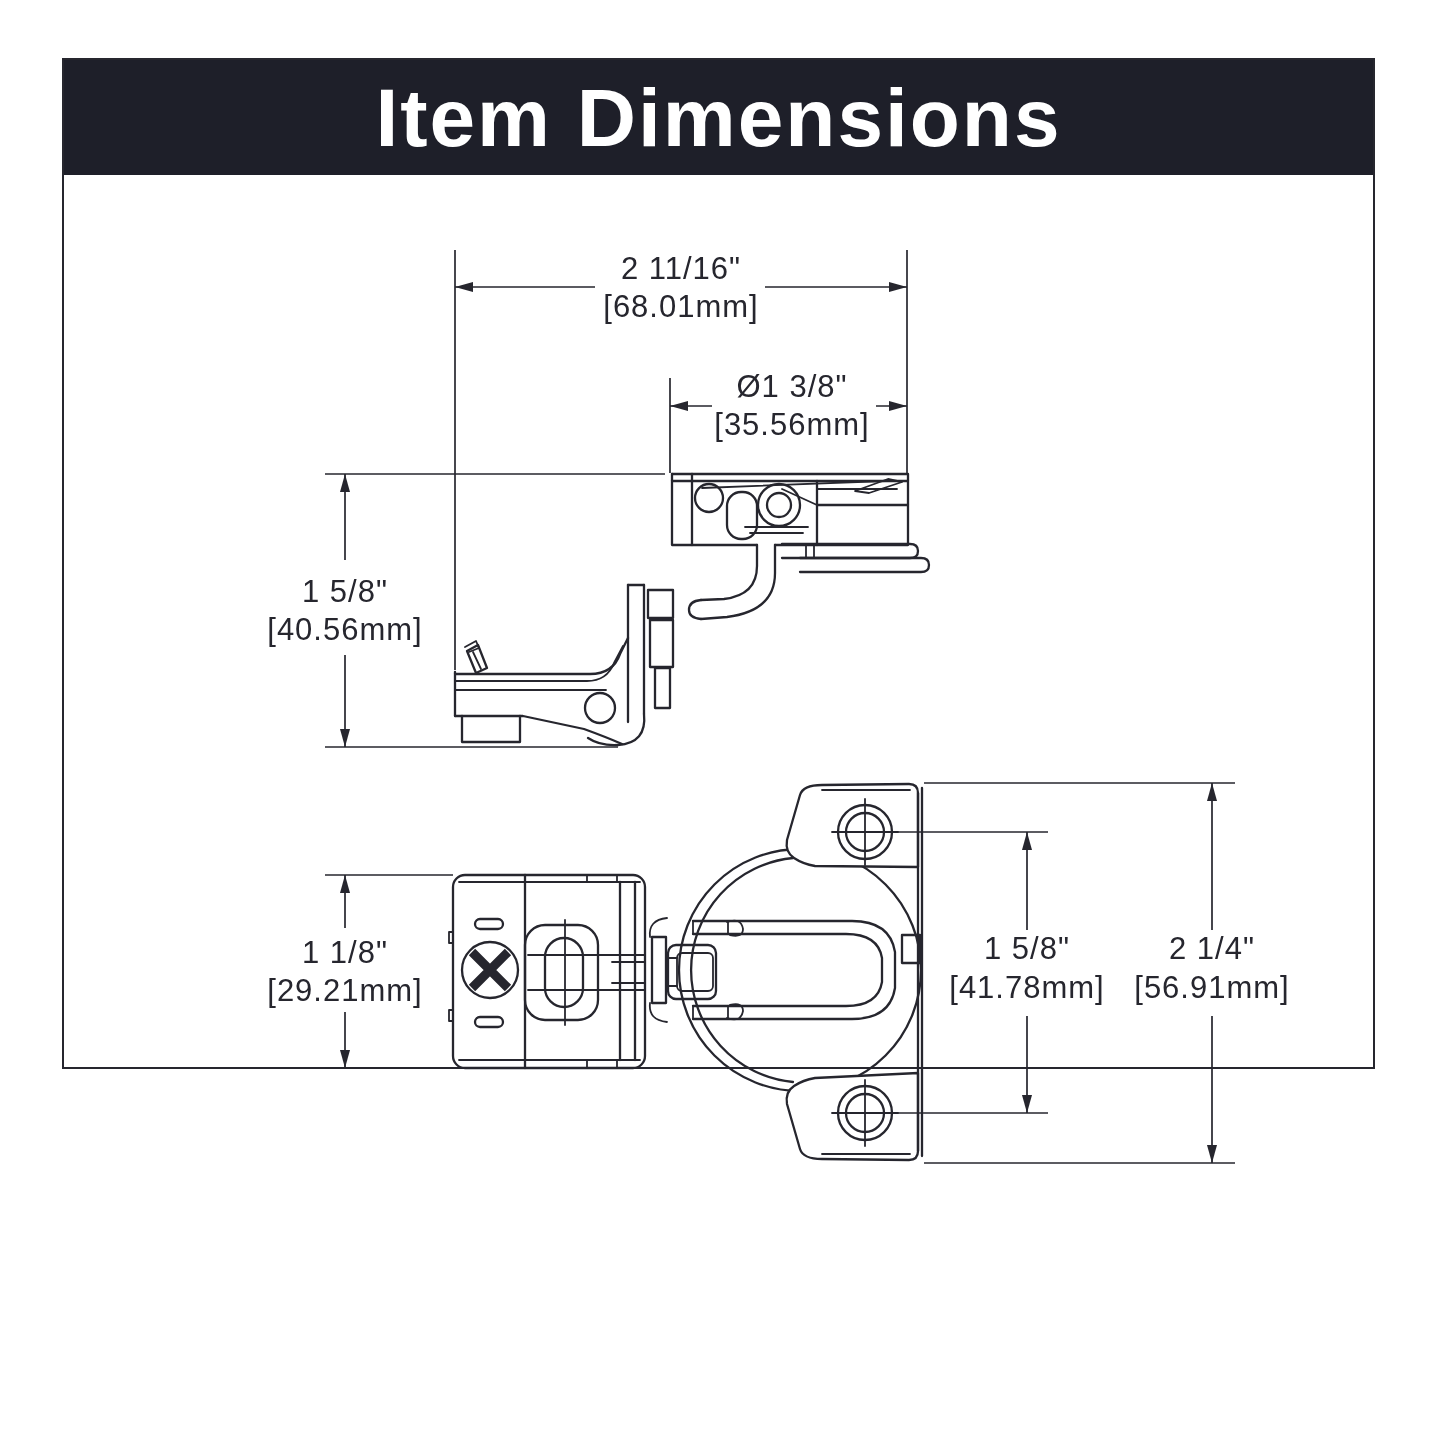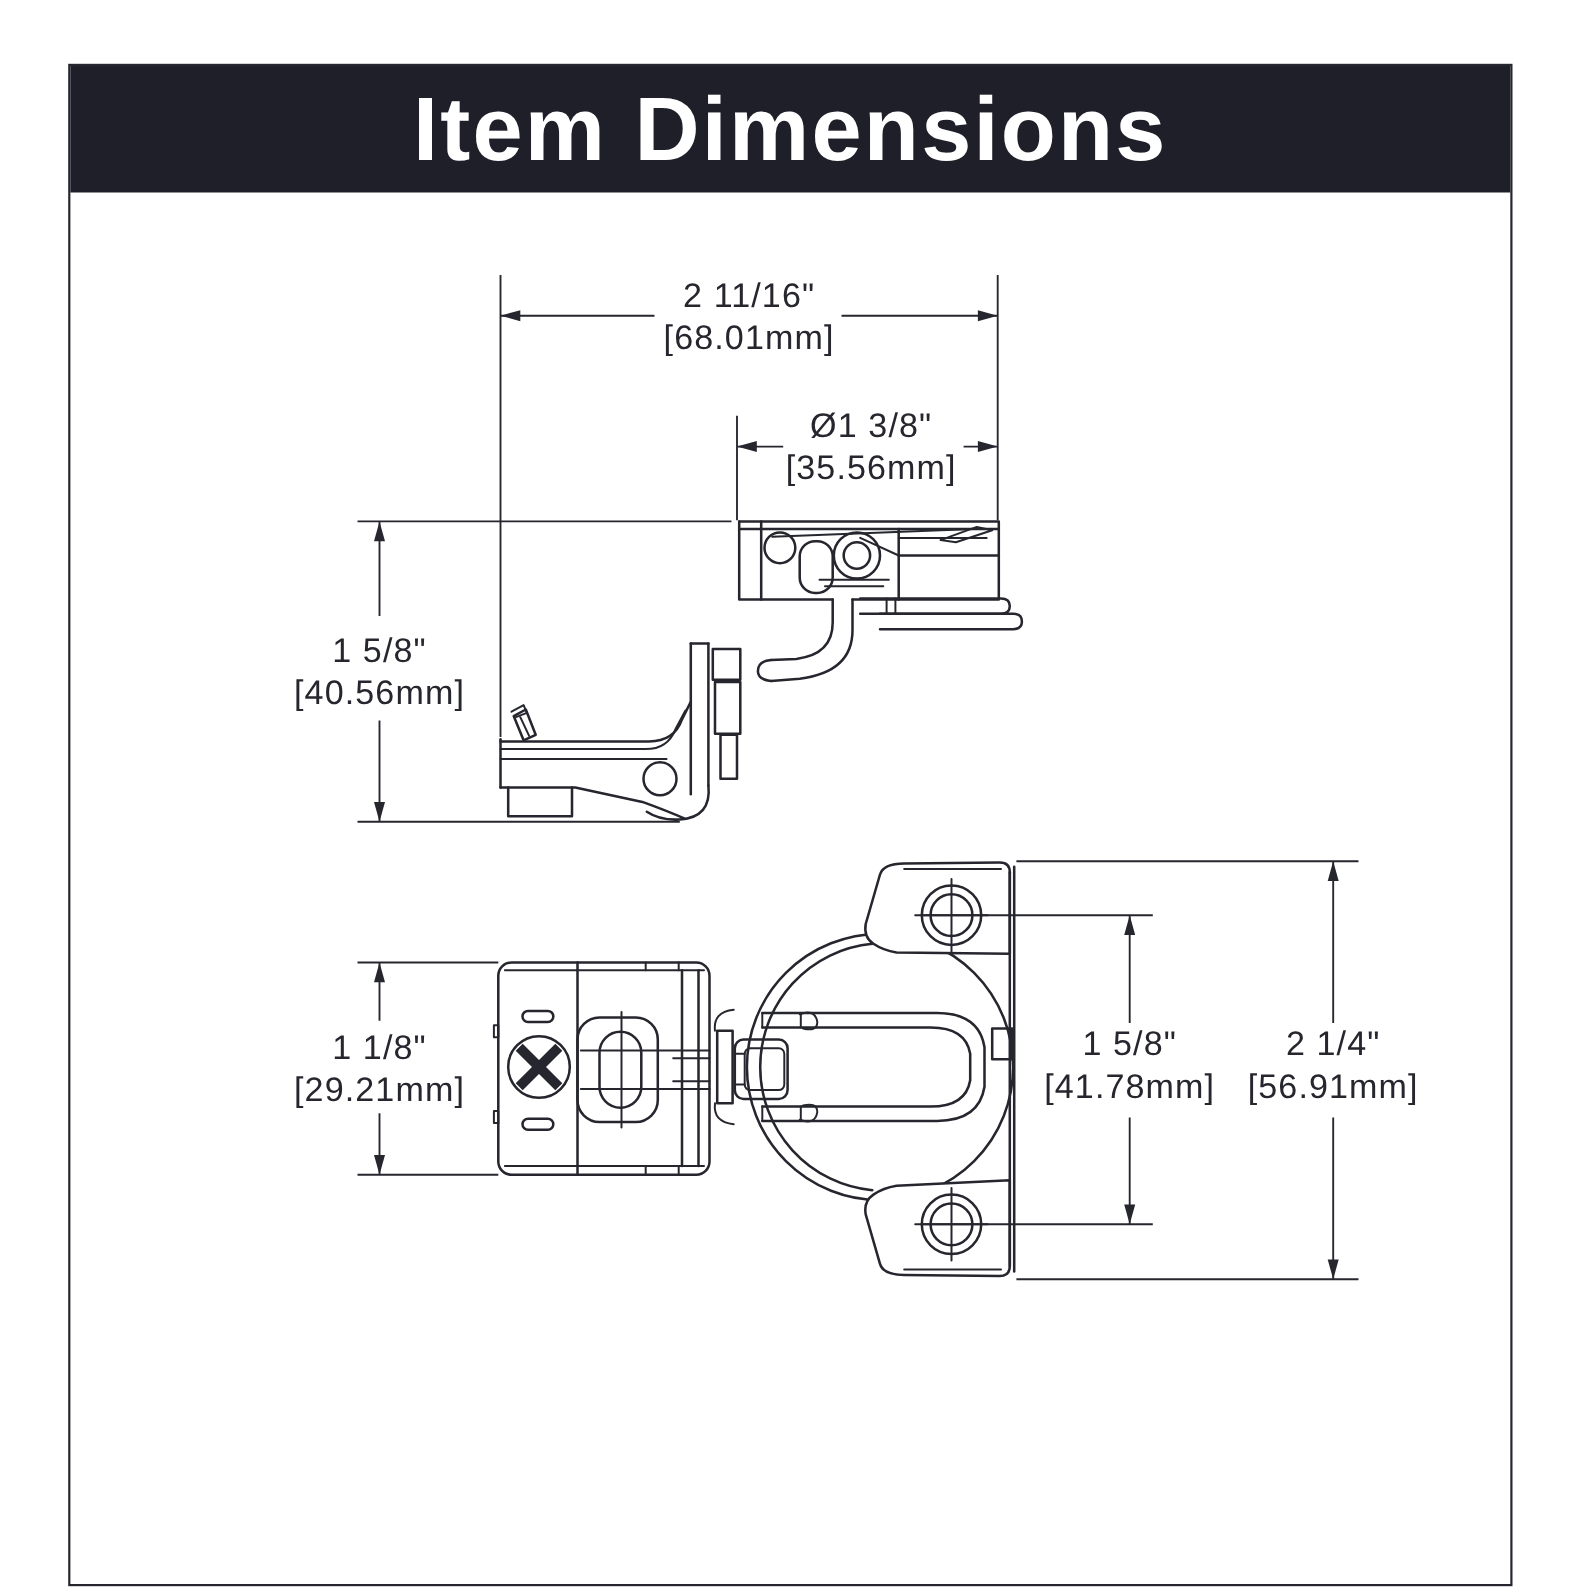--- a/index.html
+++ b/index.html
@@ -6,21 +6,21 @@
   .page{
     position:relative;
     width:1445px;height:1445px;
     background:#ffffff;
     font-family:"Liberation Sans", sans-serif;
     overflow:hidden;
   }
   .frame{
     position:absolute;
     left:62px;top:58px;
-    width:1313px;height:1384px;
+    width:1313px;height:1011px;
     border:2px solid #26262e;
     box-sizing:border-box;
     background:#ffffff;
   }
   .title-bar{
     position:absolute;
     left:0;top:0;
     width:100%;height:115px;
     background:#1e1f29;
     display:flex;align-items:center;justify-content:center;

